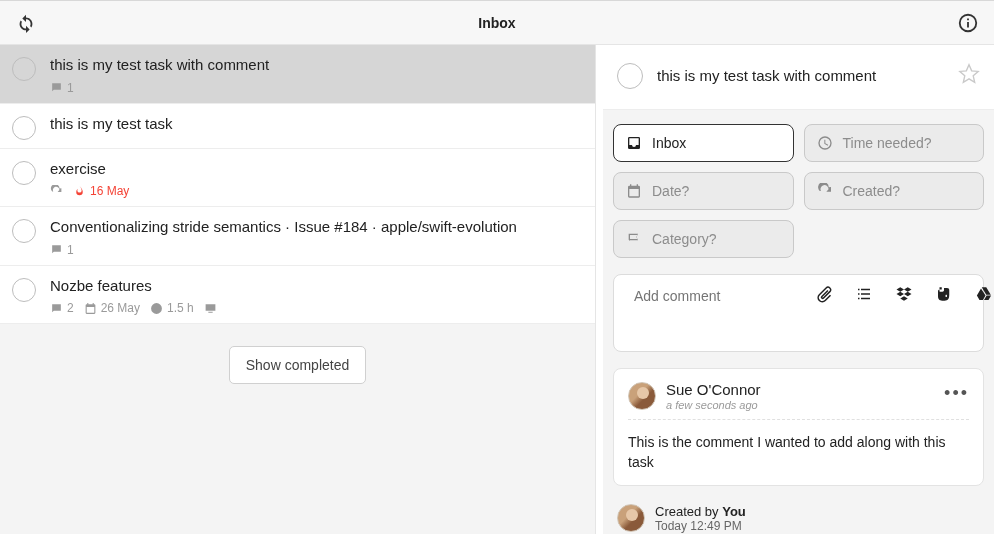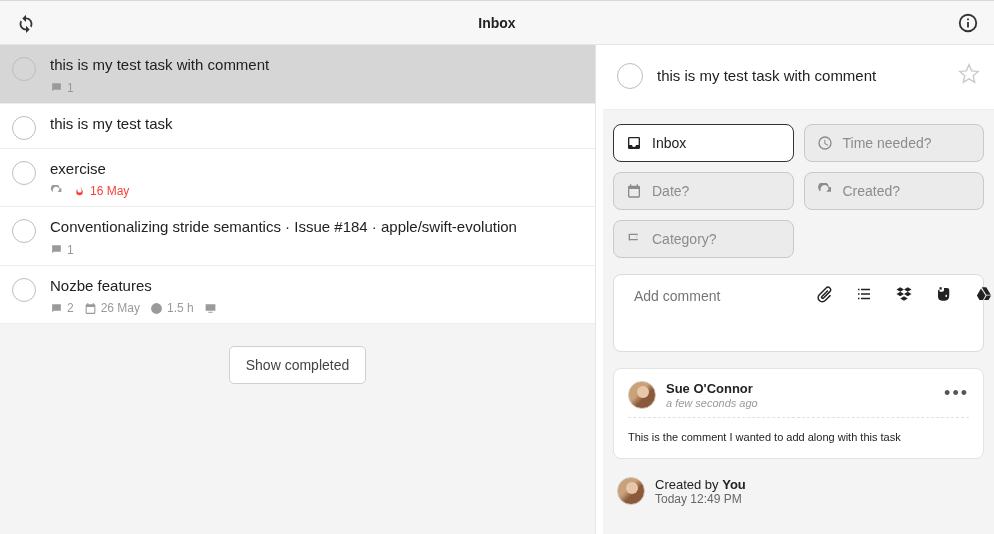--- a/index.html
+++ b/index.html
@@ -36,24 +36,24 @@
   .chip svg { width:16px; height:16px; flex-shrink:0;}
   .comment-box { margin:16px 10px 0 10px; background:#fff; border:1px solid #dcdcdc; border-radius:8px; padding:10px 20px; display:flex; flex-direction:column; min-height:78px;}
   .comment-box .cb-top { display:flex; align-items:center;}
   .comment-box input { border:none; outline:none; font-size:14px; color:#888; flex:1; background:transparent;}
   .cb-icons { display:flex; gap:22px; align-items:center; color:#222;}
   .cb-icons svg { width:18px; height:18px; }
   .comment-card { margin:16px 10px 0 10px; background:#fff; border:1px solid #e3e3e3; border-radius:8px; padding:12px 14px;}
   .cc-head { display:flex; align-items:center; gap:10px; border-bottom:1px dashed #e0e0e0; padding-bottom:8px; position:relative;}
   .avatar { width:28px; height:28px; border-radius:50%; background:linear-gradient(135deg,#c9a17a 40%,#8a5a3a 60%); flex-shrink:0; border:1px solid #d0c4b5; position:relative; overflow:hidden;}
   .avatar::after{content:""; position:absolute; top:4px; left:8px; width:12px; height:12px; background:#e6c7a8; border-radius:50%;}
-  .cc-name { font-size:13px; font-weight:700;}
+  .cc-name { font-size:15px; font-weight:400;text-align:right;}
   .cc-time { font-size:11px; color:#9a9a9a; margin-top:1px;font-style:italic;}
   .cc-menu { position:absolute; right:0; top:2px; font-size:18px; letter-spacing:2px; color:#555; cursor:pointer;}
-  .cc-body { padding-top:12px; font-size:11px; line-height:1.45; color:#222;}
+  .cc-body { padding-top:12px; font-size:14px; line-height:1.45; color:#222;}
   .created-by { margin:18px 10px 0 10px; display:flex; align-items:center; gap:10px; padding:0 4px;}
   .created-by .avatar { width:28px; height:28px;}
   .cb-lines { font-size:13px; color:#222;}
   .cb-lines .you { font-weight:700;}
   .cb-lines .when { color:#666; font-size:12px;}
   svg { fill: currentColor; }
 </style>
 </head>
 <body>
 

